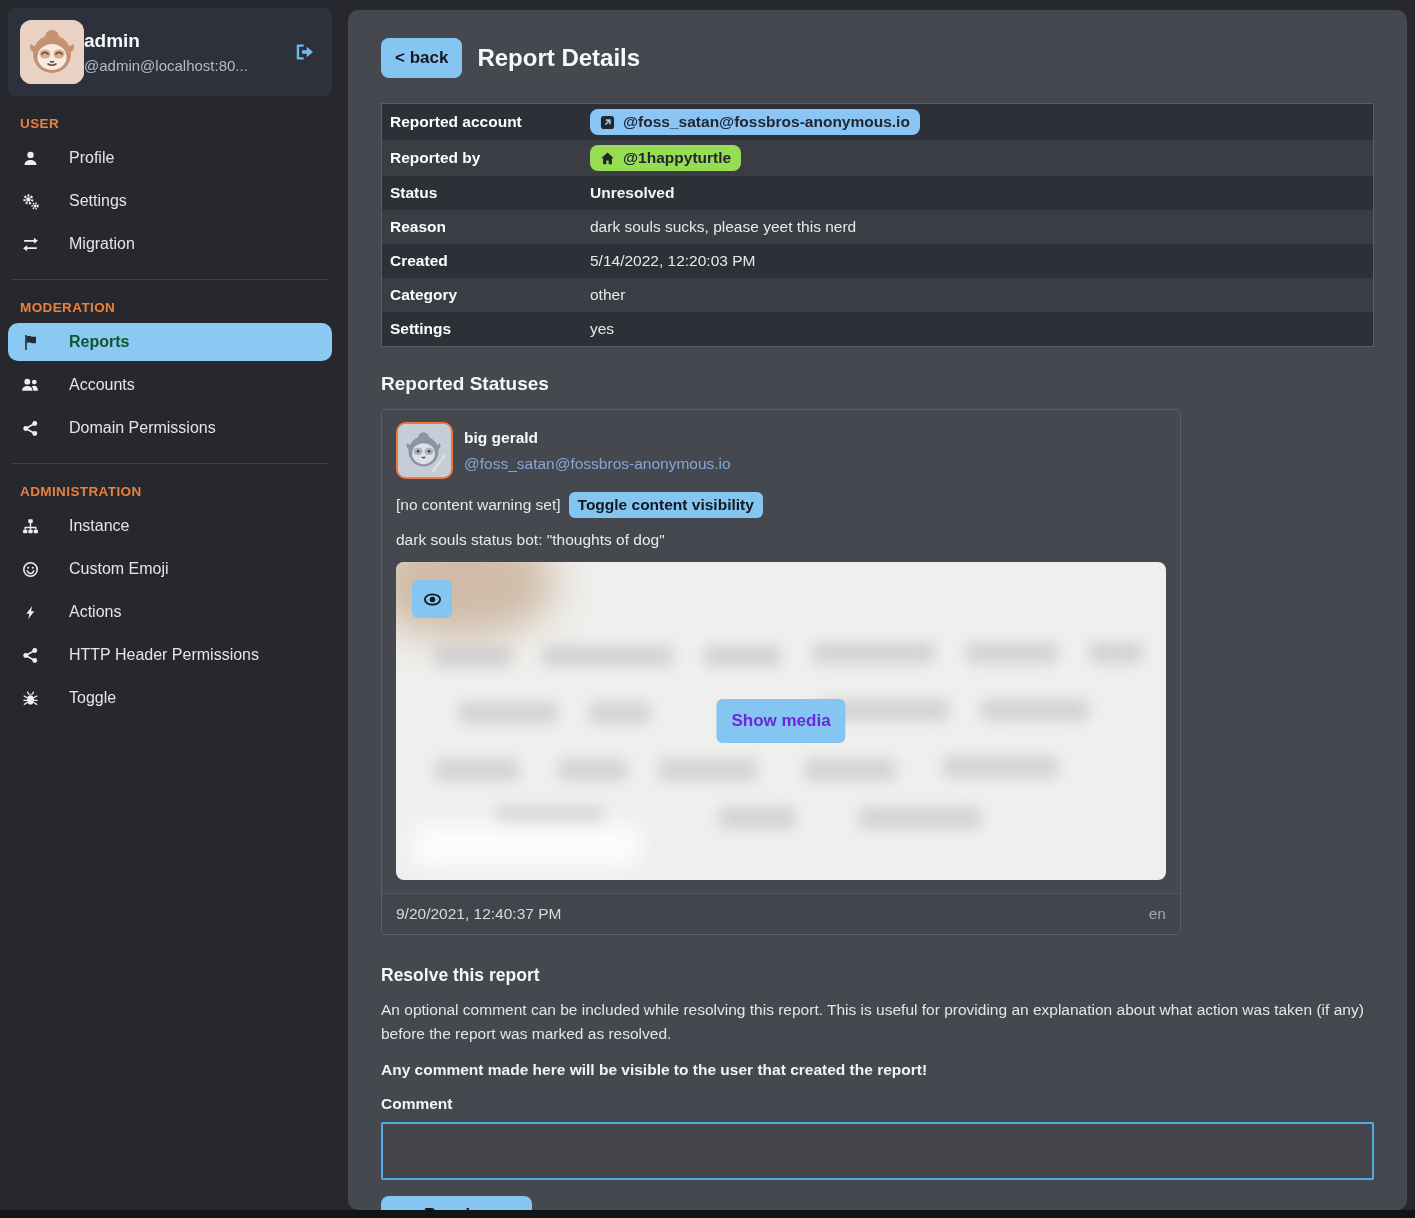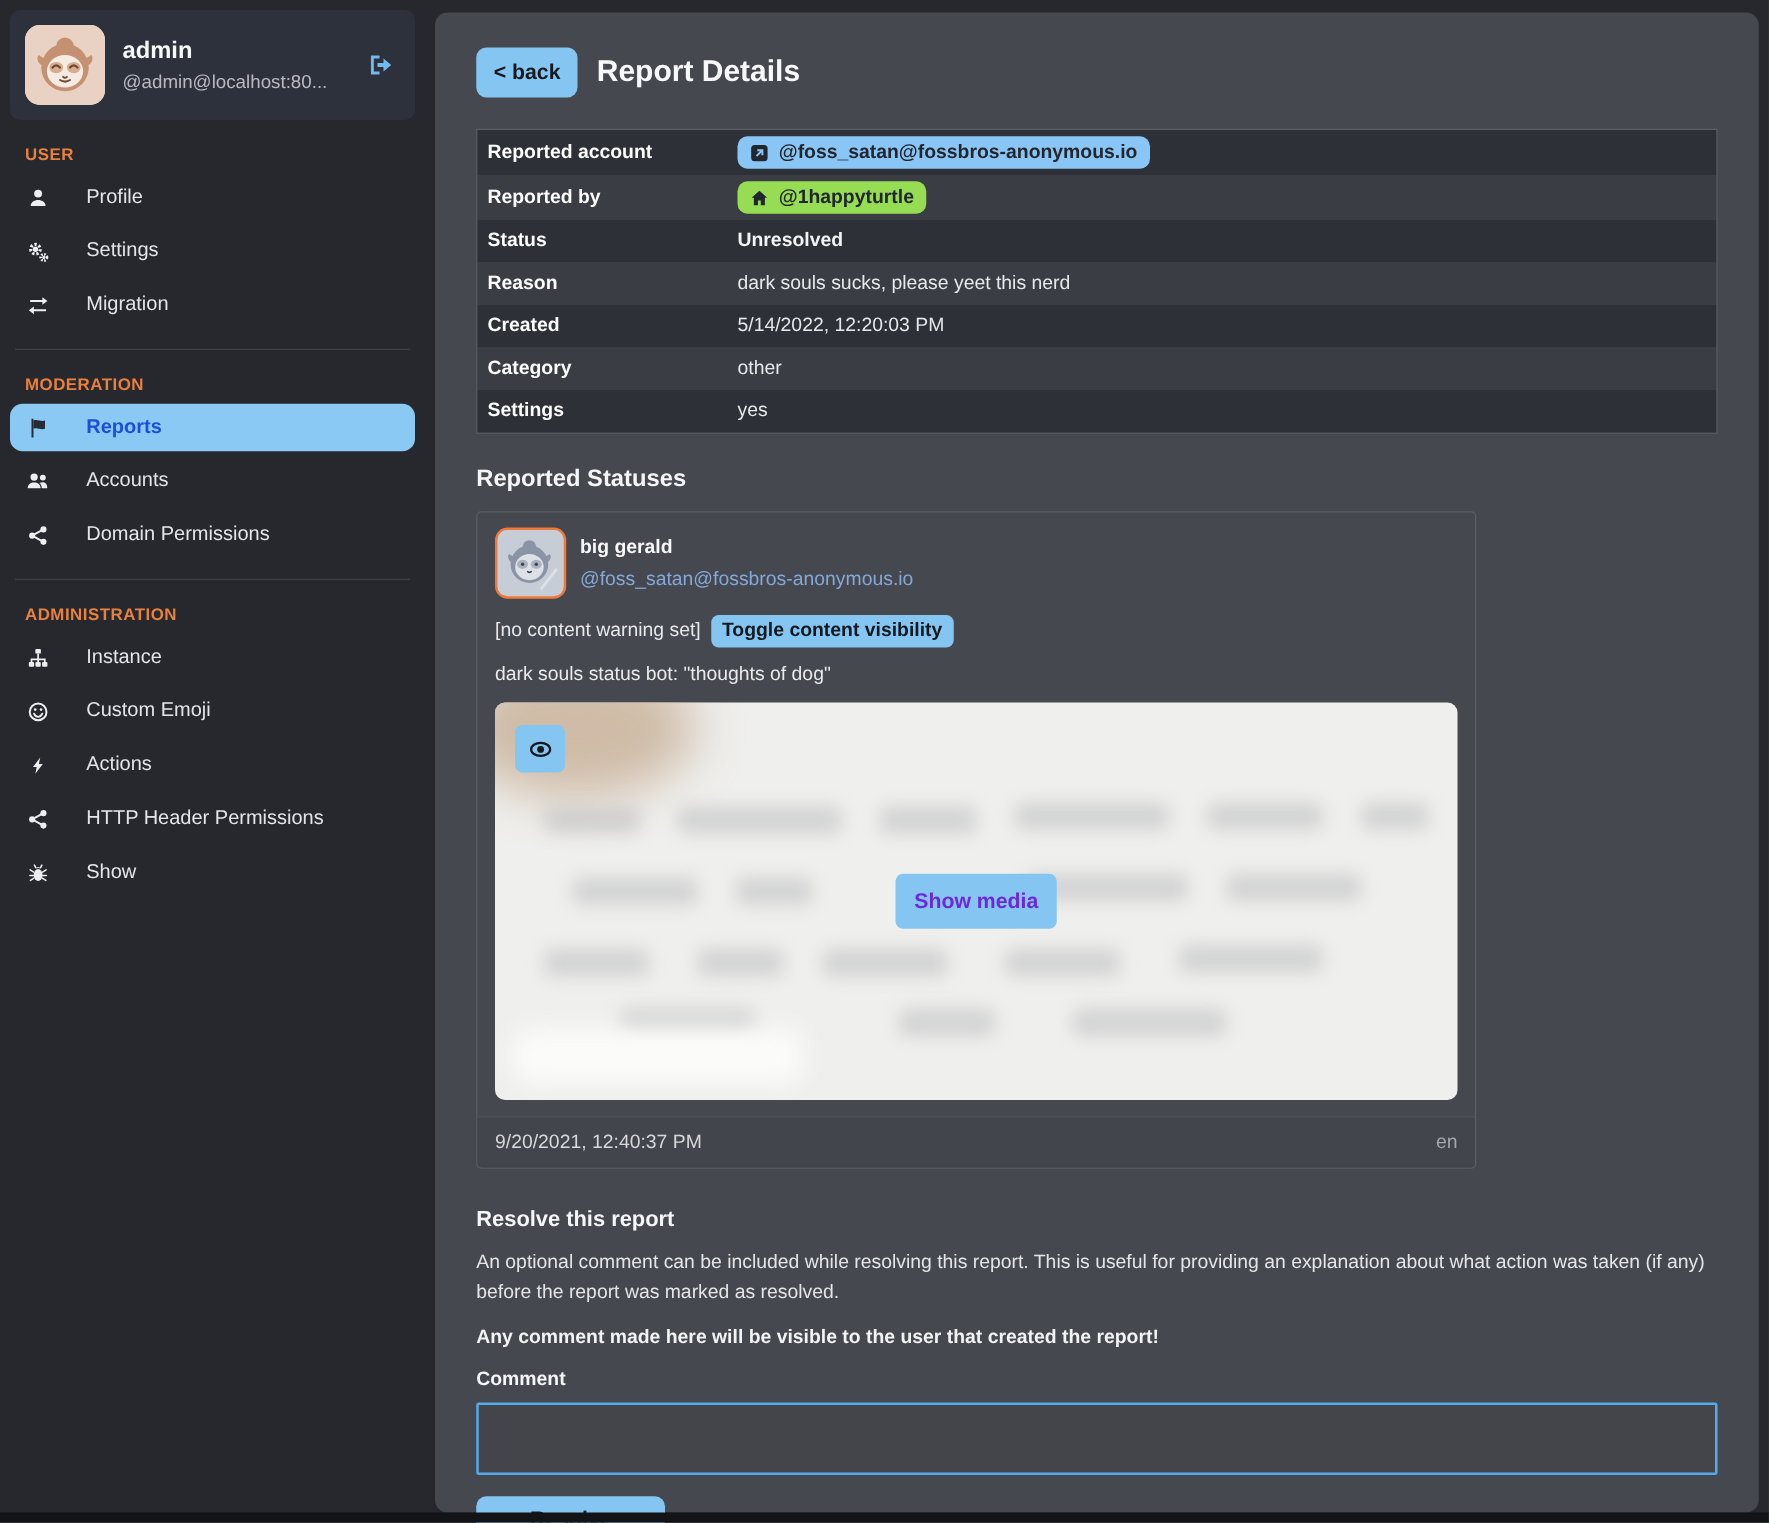--- a/index.html
+++ b/index.html
@@ -10,21 +10,21 @@
     font-family:"Liberation Sans","DejaVu Sans",sans-serif;
     color:#e6e8eb;
     overflow:hidden;
   }
   svg { display:block; }
 
   
   .sidebar { position:absolute; left:8px; top:8px; width:324px; }
   .user-card {
     background:#2d313b; border-radius:8px; padding:12px;
-    display:flex; align-items:center; gap:14px;
+    display:flex; align-items:center; 
   }
   .avatar-admin {
     width:64px; height:64px; border-radius:12px; background:#e9d2c4;
     flex:0 0 auto; overflow:hidden;
   }
   .user-info { min-width:0; }
   .user-name { font-size:19px; font-weight:bold; color:#f6f7f8; margin-bottom:5px; }
   .user-handle { font-size:15px; color:#b7bac1; white-space:nowrap; }
   .logout { margin-left:auto; color:#72b9ee; cursor:pointer; padding:4px; }
 
@@ -32,21 +32,21 @@
     color:#e8803f; font-weight:bold; font-size:13.5px; letter-spacing:.4px;
     margin:20px 12px 8px 12px;
   }
   .nav-item {
     display:flex; align-items:center; gap:29px;
     padding:10px 12px; border-radius:10px;
     font-size:16px; color:#e3e5e8; cursor:pointer; text-decoration:none;
     margin-bottom:5px;
   }
   .nav-item .ni { width:20px; display:flex; justify-content:center; color:#eceef0; }
-  .nav-item.active { background:#8bc9f5; color:#1d4ed8; font-weight:bold; }
+  .nav-item.active { background:#8bc9f5; color:#14532d; font-weight:bold; }
   .nav-item.active .ni { color:#272b33; }
   .divider { border:none; border-top:1px solid #3c4048; margin:16px 4px 0 4px; }
 
   
   .panel {
     position:absolute; left:348px; top:10px; width:1059px; height:1200px;
     background:#46484f; border-radius:10px; padding:28px 33px 0 33px;
   }
   .panel-header { display:flex; align-items:center; gap:15px; margin-bottom:25px; }
   .back-button {
@@ -294,21 +294,21 @@
     </a>
 
     <a class="nav-item">
       <span class="ni">
         <svg viewBox="0 0 16 16" width="17" height="17" fill="currentColor">
           <ellipse cx="8" cy="9.4" rx="3.3" ry="4.5"></ellipse>
           <path d="M6.2 4.6a2 2 0 0 1 3.6 0 4.5 4.5 0 0 0-3.6 0z"></path>
           <path d="M4.7 7.2 2 5.6M4.7 9.8H1.8M4.8 11.8 2.2 13.5M11.3 7.2 14 5.6M11.3 9.8h2.9M11.2 11.8l2.6 1.7M6.2 3.8 5.2 2M9.8 3.8 10.8 2" stroke="currentColor" stroke-width="1.2" fill="none" stroke-linecap="round"></path>
         </svg>
         </span>
-      <span>Show</span>
+      <span>Toggle</span>
     </a>
   </nav>
 </aside>
 
 <main class="panel">
   <div class="panel-header">
     <button class="back-button">&lt; back</button>
     <h1 class="page-title">Report Details</h1>
   </div>
 

